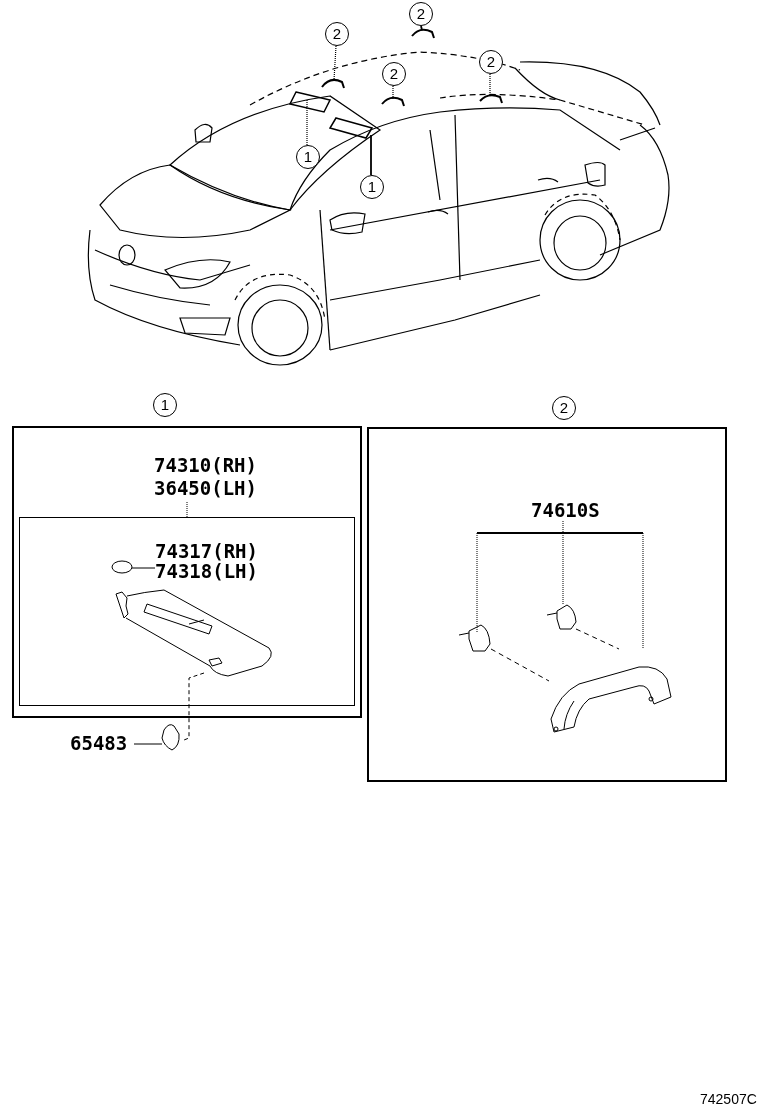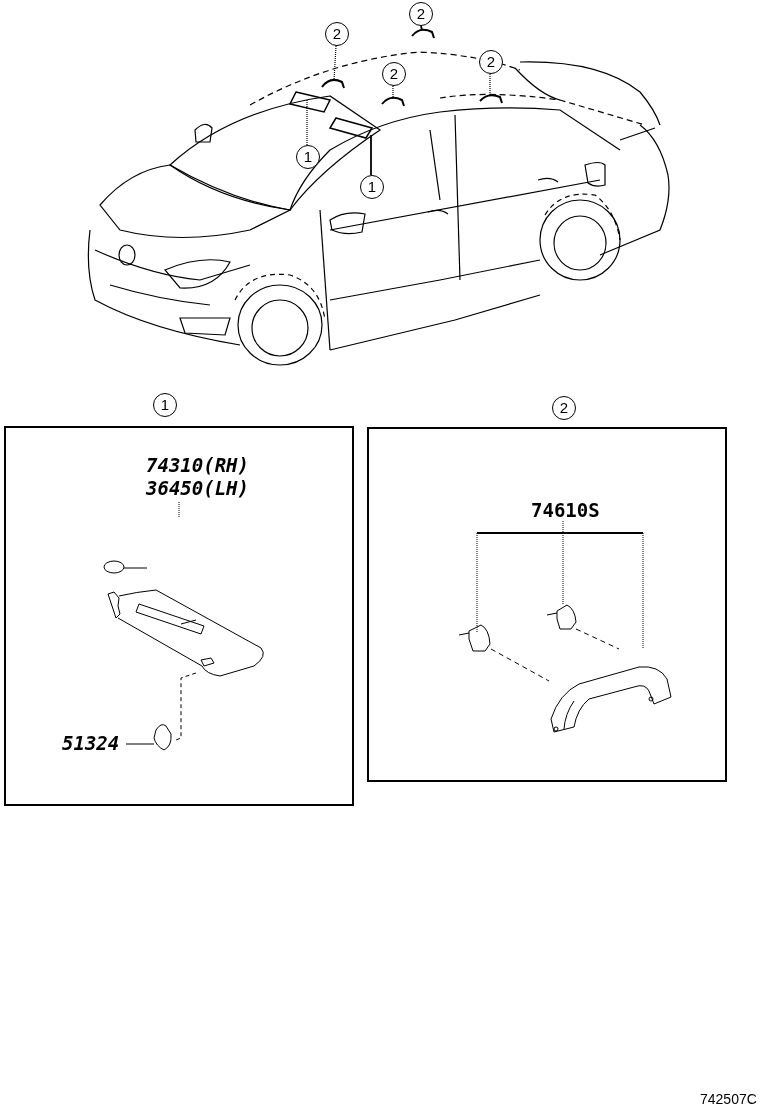--- a/index.html
+++ b/index.html
@@ -84,24 +84,28 @@
   </svg>
   <div class="callout" style="left:325px;top:22px;">2</div>
   <div class="callout" style="left:409px;top:2px;">2</div>
   <div class="callout" style="left:382px;top:62px;">2</div>
   <div class="callout" style="left:479px;top:50px;">2</div>
   <div class="callout" style="left:296px;top:145px;">1</div>
   <div class="callout" style="left:360px;top:175px;">1</div>
 </div>
 
 <div class="callout" style="left:153px;top:393px;">1</div>
-<div class="panel" style="left:4px;top:426px;width:350px;height:380px;font-style:italic;">
+<div class="panel" style="left:12px;top:426px;width:350px;height:292px;">
   <div class="pn" style="left:140px;top:26px;">74310(RH)</div>
   <div class="pn" style="left:140px;top:49px;">36450(LH)</div>
-  <div class="pn" style="left:56px;top:304px;">51324</div>
+  <div class="inner" style="left:5px;top:89px;width:336px;height:189px;">
+    <div class="pn" style="left:135px;top:22px;">74317(RH)</div>
+    <div class="pn" style="left:135px;top:42px;">74318(LH)</div>
+  </div>
+  <div class="pn" style="left:56px;top:304px;">65483</div>
   <svg width="350" height="356">
     <g fill="none" stroke="#000" stroke-width="1">
 
       <path d="M173,74 L173,89" stroke-dasharray="1,1"></path>
 
       <ellipse cx="108" cy="139" rx="10" ry="6"></ellipse>
       <path d="M118,140 L141,140"></path>
 
       <path d="M102,166 L108,164 L113,170 L112,178 L114,186 L110,190 Z"></path>
       <path d="M113,168 Q130,164 150,162 L255,220 Q262,228 248,238 L214,248 Q200,246 196,238 L112,190"></path>

